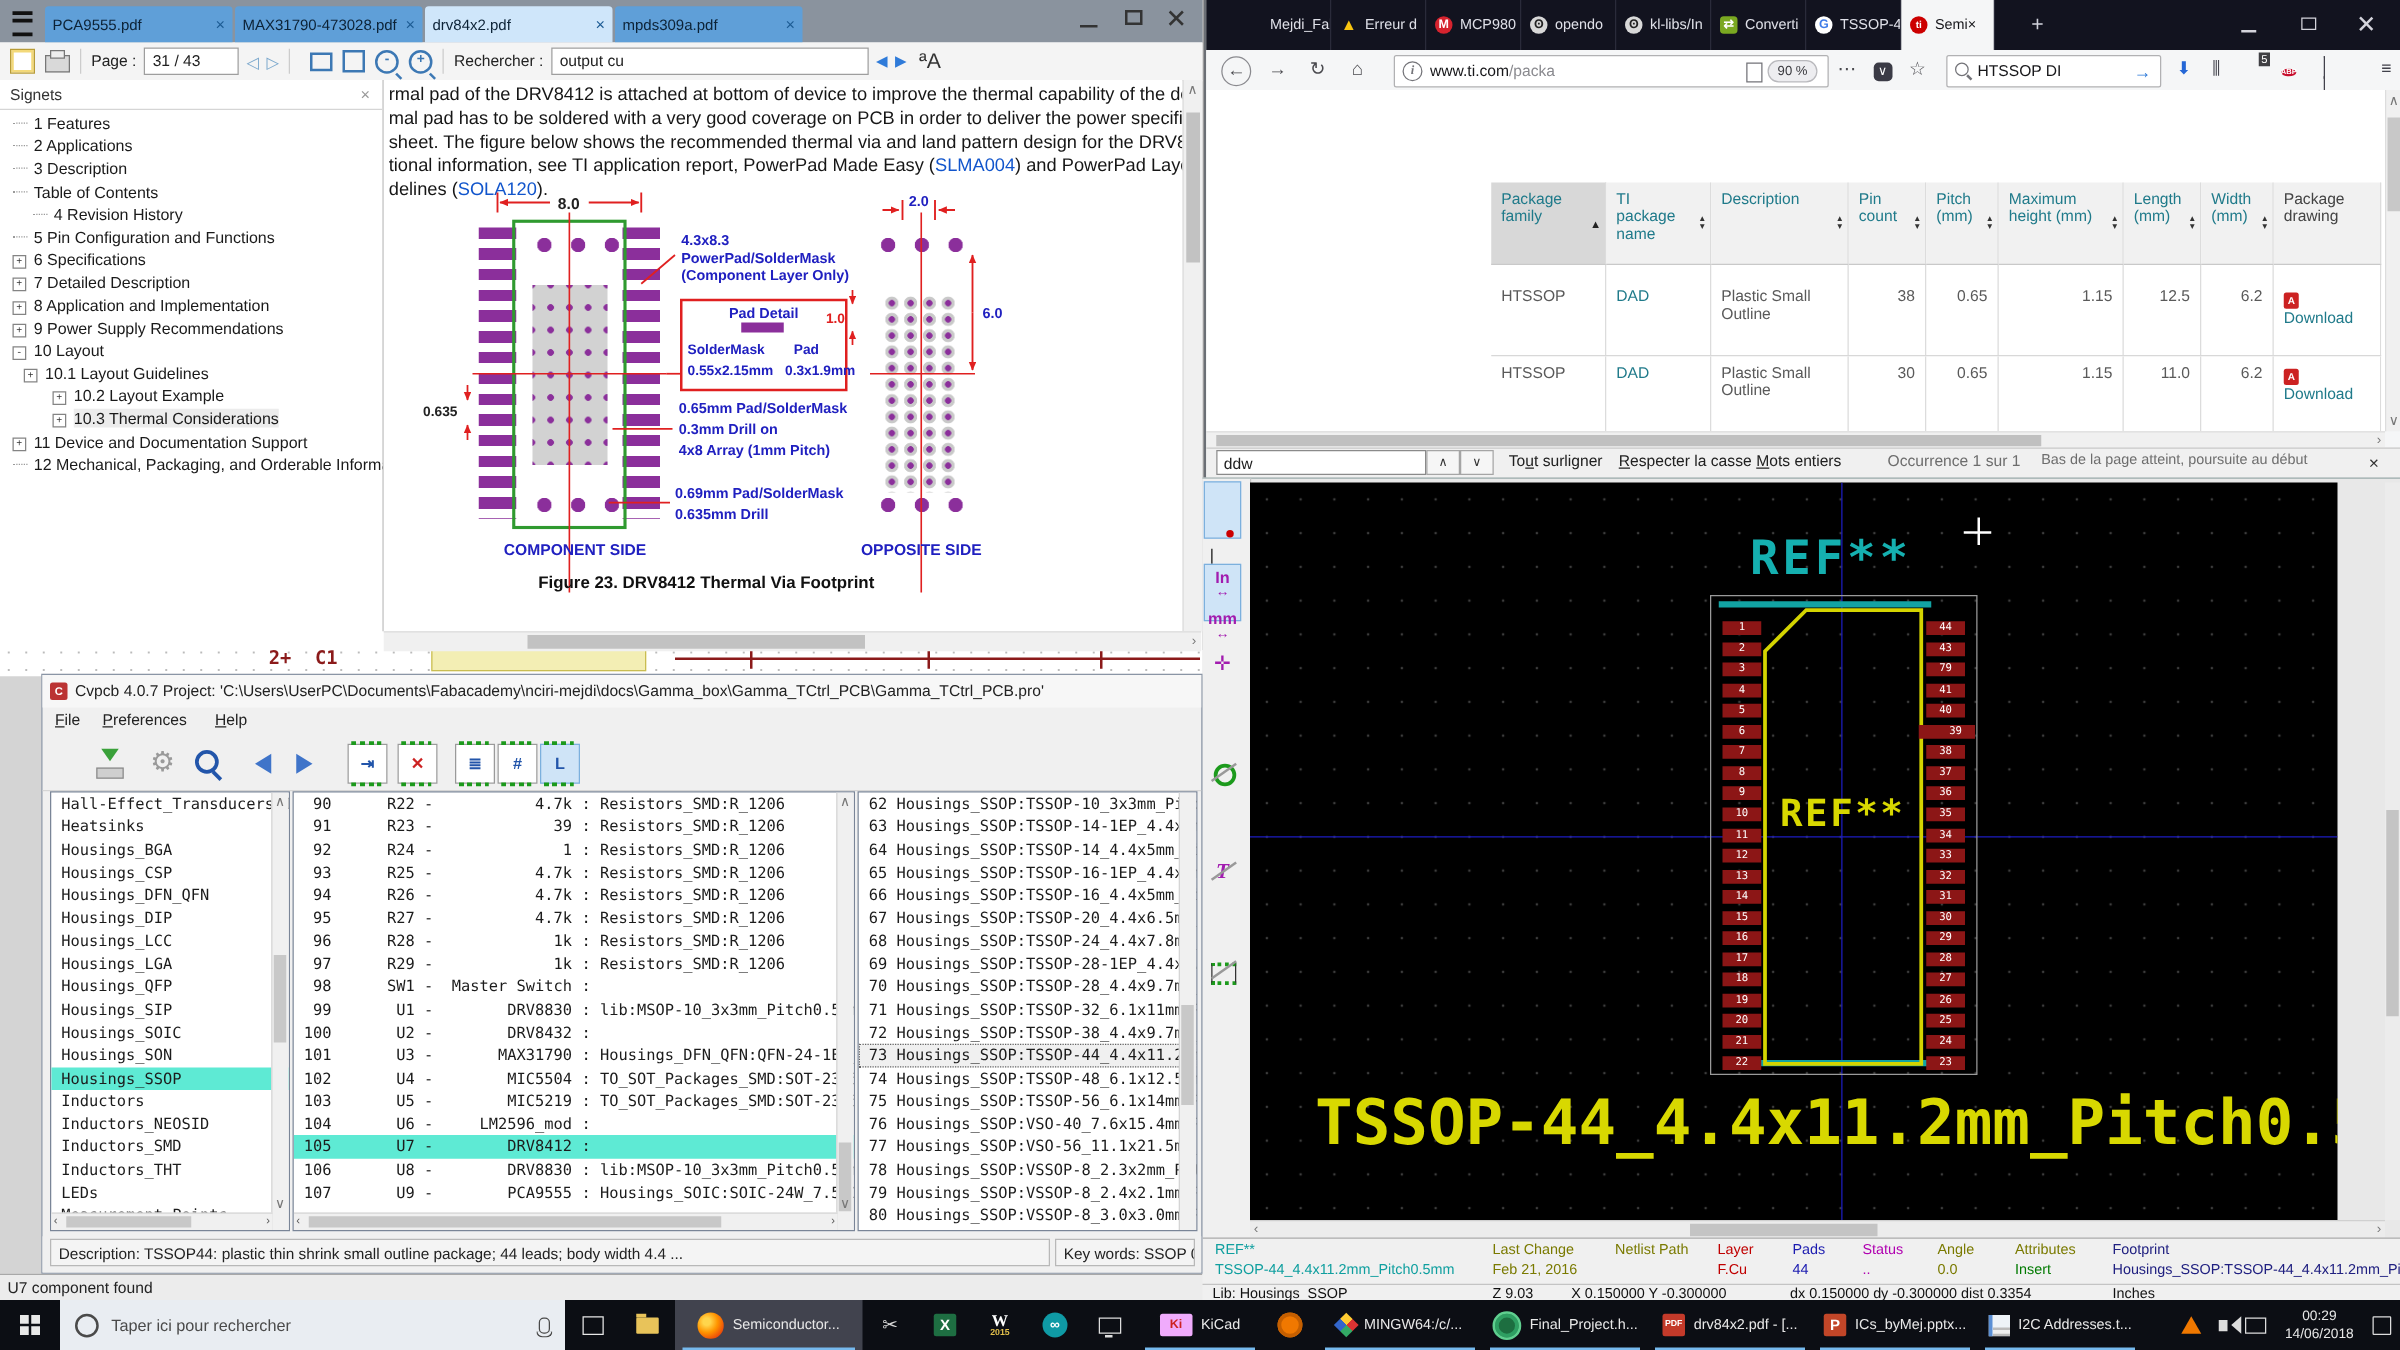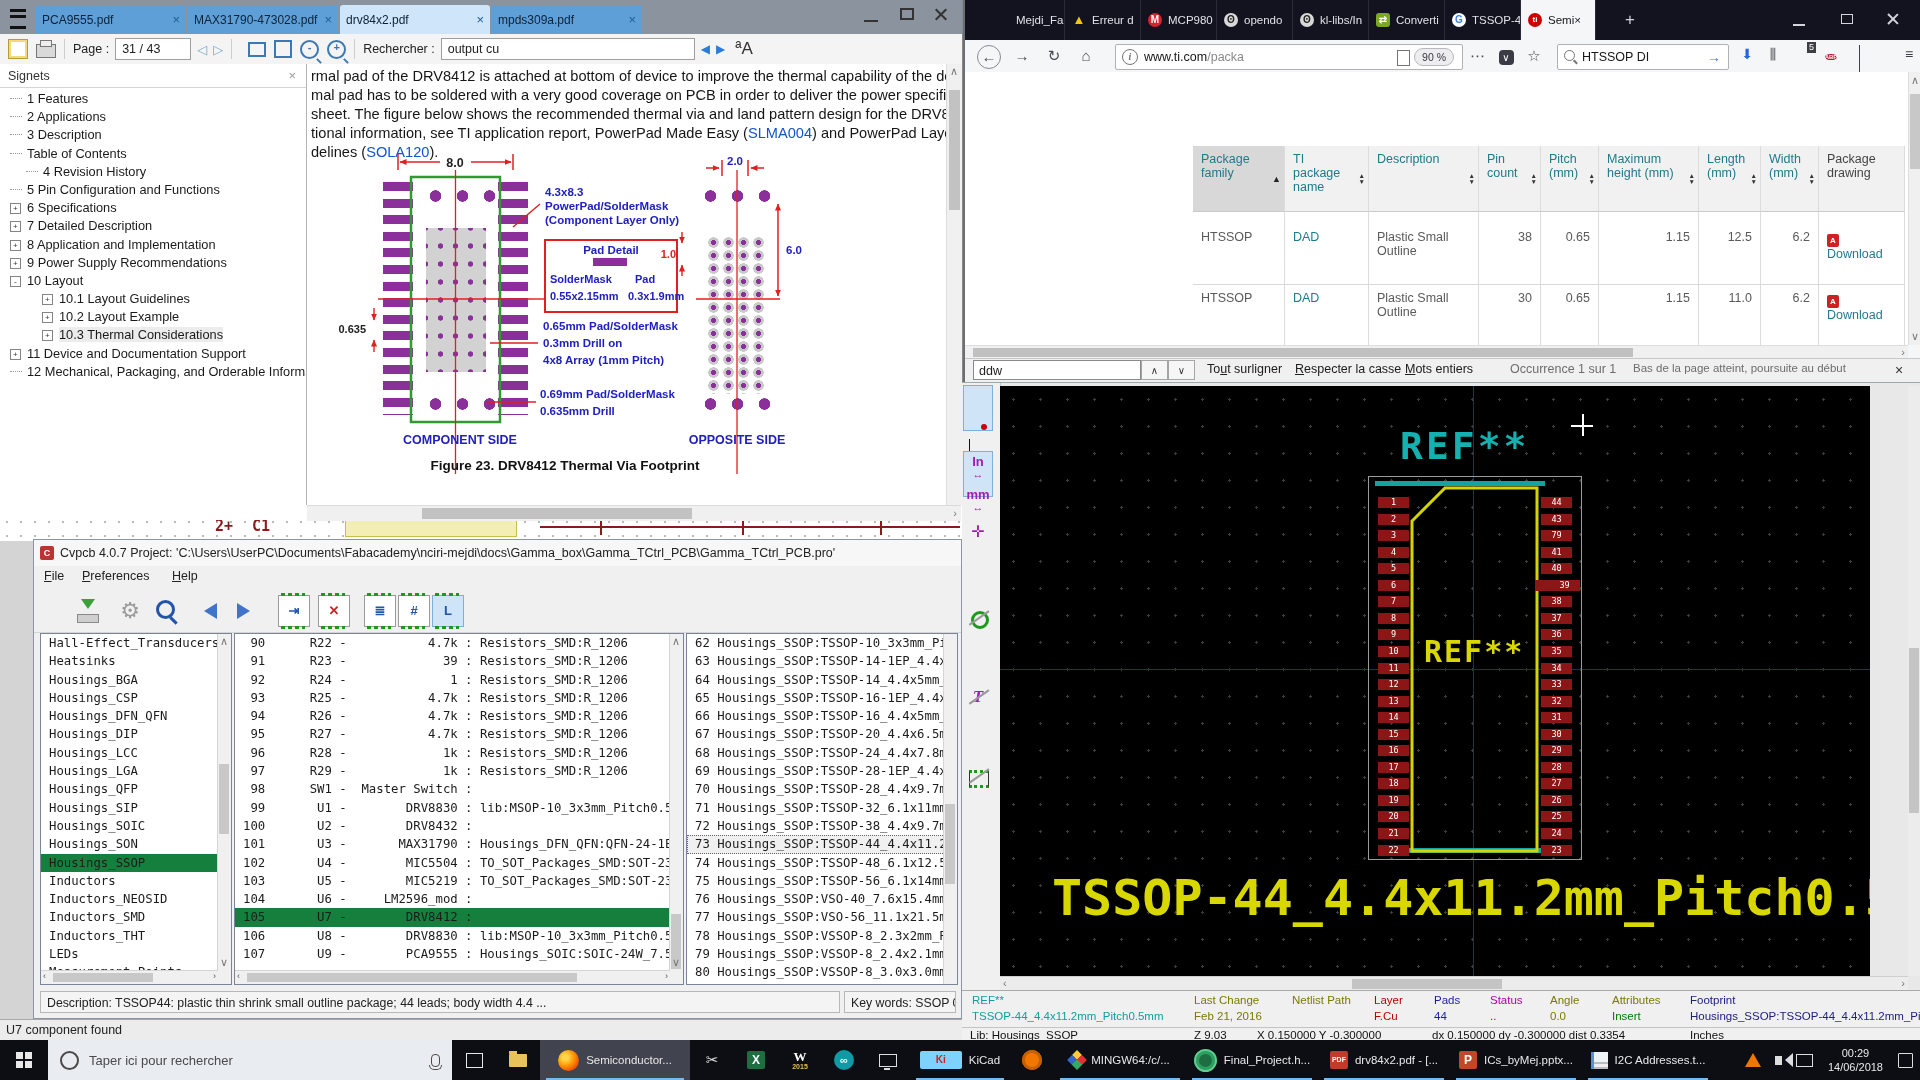--- a/index.html
+++ b/index.html
@@ -210,21 +210,21 @@
   .arrl:before{content:"";position:absolute;left:4px;top:8px;width:0;height:0;border:8px solid transparent;border-right:13px solid #3f74c9;}
   .arrr:before{content:"";position:absolute;left:9px;top:8px;width:0;height:0;border:8px solid transparent;border-left:13px solid #3f74c9;}
   .chip{background:linear-gradient(#fff,#fff),#fff;border:1px solid #9a9a9a;}
   .chip:before{content:"";position:absolute;left:2px;top:-3px;width:24px;height:3px;background:repeating-linear-gradient(to right,#1c9a1c 0 4px,transparent 4px 7px);}
   .chip:after{content:"";position:absolute;left:2px;bottom:-3px;width:24px;height:3px;background:repeating-linear-gradient(to right,#1c9a1c 0 4px,transparent 4px 7px);}
   .chipg{position:absolute;width:100%;text-align:center;font:bold 13px/30px "Liberation Sans",sans-serif;color:#2255aa;}
   .chipg.red{color:#c22;}
   .pane{position:absolute;top:93px;height:350px;background:#fff;border:1px solid #7a8597;overflow:hidden;}
   .mono{font-family:"DejaVu Sans Mono",monospace;white-space:pre;}
   .lrow{height:18.3px;line-height:18.3px;font-size:12.3px;color:#1c1c1c;padding-left:8px;}
-  .lrow.sel{background:#15803d;}
+  .lrow.sel{background:#5eead4;}
   .lrow.fpsel{background:#f0f0f0;outline:1px dotted #666;outline-offset:-1px;}
   .pscroll{position:absolute;right:0;top:0;width:13px;height:100%;background:#f0f0f0;border-left:1px solid #d5d5d5;}
   .pthumb{position:absolute;left:1px;width:10px;background:#c8c8c8;}
   .phscroll{position:absolute;left:0;bottom:0;height:13px;background:#f0f0f0;border-top:1px solid #d5d5d5;font-size:9px;color:#555;}
   .phthumb{position:absolute;top:2px;height:9px;background:#c8c8c8;}
   #cvstatus{position:absolute;left:0;top:449px;width:100%;height:29px;background:#f0f0f0;font-size:12.3px;color:#222;}
   .cvcell{position:absolute;top:2px;height:22px;line-height:22px;border:1px solid #b8b8b8;background:#f4f4f4;padding:0 6px;box-sizing:border-box;overflow:hidden;white-space:nowrap;}
   
   #taskbar{left:0;top:1040px;width:1920px;height:40px;background:#0c0e14;display:flex;align-items:stretch;z-index:20;}
   #startbtn{width:48px;display:flex;align-items:center;justify-content:center;}
@@ -243,21 +243,21 @@
   .ti-explorer{width:18px;height:13px;background:#e8c35a;border-radius:1px;position:relative;}
   .ti-explorer:before{content:"";position:absolute;left:0;top:-3px;width:8px;height:3px;background:#e8c35a;}
   .ti-firefox{width:21px;height:21px;border-radius:50%;background:radial-gradient(circle at 35% 35%,#ffd54c 15%,#ff9500 45%,#e8410b 80%);}
   .ti-snip{font-size:15px;color:#d8d8d8;}
   .ti-excel{width:18px;height:18px;background:#1e6e42;border-radius:2px;color:#fff;font:bold 12px/18px "Liberation Sans",sans-serif;text-align:center;}
   .ti-w2015{color:#fff;font:bold 13px/13px "Liberation Serif",serif;text-align:center;}
   .ti-w2015 small{display:block;font:bold 7px/7px "Liberation Sans",sans-serif;color:#e3c04c;}
   .ti-arduino{width:20px;height:20px;border-radius:50%;background:#0f9aa5;color:#fff;font:bold 11px/20px "Liberation Sans",sans-serif;text-align:center;}
   .ti-devices{width:16px;height:11px;border:1.7px solid #ddd;position:relative;}
   .ti-devices:after{content:"";position:absolute;left:4px;bottom:-4px;width:6px;height:2px;background:#ddd;}
-  .ti-kicad{width:42px;height:18px;background:#7dd3fc;border-radius:2px;color:#c22;font:bold 10px/18px "Liberation Sans",sans-serif;text-align:center;}
+  .ti-kicad{width:26px;height:18px;background:#f0abfc;border-radius:2px;color:#c22;font:bold 10px/18px "Liberation Sans",sans-serif;text-align:center;}
   .ti-orange{width:20px;height:20px;border-radius:50%;background:#f07800;box-shadow:inset 0 0 0 3px #c55f00;}
   .ti-mingw{width:14px;height:14px;transform:rotate(45deg);background:conic-gradient(#d33 0 25%,#3a6 25% 50%,#36c 50% 75%,#fc3 75%);}
   .ti-atom{width:19px;height:19px;border-radius:50%;border:2px solid #5fcf8f;background:#1d6e40;box-shadow:inset 0 0 0 3px #2e9f62;}
   .ti-foxit{width:18px;height:18px;background:#c43a2a;border-radius:2px;color:#fff;font:bold 7px/18px "Liberation Sans",sans-serif;text-align:center;}
   .ti-ppt{width:18px;height:18px;background:#c24628;border-radius:2px;color:#fff;font:bold 12px/18px "Liberation Sans",sans-serif;text-align:center;}
   .ti-notepad{width:14px;height:17px;background:#eef3f8;border-left:3px solid #5b8fd4;box-shadow:inset 0 -2px 0 #bbb,inset 0 -5px 0 #eee,inset 0 -7px 0 #bbb;}
   #tray{margin-left:auto;display:flex;align-items:center;}
   .trico{margin:0 7px;position:relative;}
   .ti-vlc{width:0;height:0;border-left:8px solid transparent;border-right:8px solid transparent;border-bottom:14px solid #f07800;}
   .ti-vol{width:7px;height:9px;background:#ddd;position:relative;}
@@ -338,21 +338,21 @@
           <div class="bmrow" style="padding-left: 10px;"><span class="bmdash"></span><span class="bmt">2 Applications</span></div>
           <div class="bmrow" style="padding-left: 10px;"><span class="bmdash"></span><span class="bmt">3 Description</span></div>
           <div class="bmrow" style="padding-left: 10px;"><span class="bmdash"></span><span class="bmt">Table of Contents</span></div>
           <div class="bmrow" style="padding-left: 26px;"><span class="bmdash"></span><span class="bmt">4 Revision History</span></div>
           <div class="bmrow" style="padding-left: 10px;"><span class="bmdash"></span><span class="bmt">5 Pin Configuration and Functions</span></div>
           <div class="bmrow" style="padding-left: 10px;"><span class="bmbox">+</span><span class="bmt">6 Specifications</span></div>
           <div class="bmrow" style="padding-left: 10px;"><span class="bmbox">+</span><span class="bmt">7 Detailed Description</span></div>
           <div class="bmrow" style="padding-left: 10px;"><span class="bmbox">+</span><span class="bmt">8 Application and Implementation</span></div>
           <div class="bmrow" style="padding-left: 10px;"><span class="bmbox">+</span><span class="bmt">9 Power Supply Recommendations</span></div>
           <div class="bmrow" style="padding-left: 10px;"><span class="bmbox">-</span><span class="bmt">10 Layout</span></div>
-          <div class="bmrow" style="padding-left: 42px;"><span class="bmbox">+</span><span class="bmt">10.1 Layout Guidelines</span></div>
+          <div class="bmrow" style="padding-left: 19px;"><span class="bmbox">+</span><span class="bmt">10.1 Layout Guidelines</span></div>
           <div class="bmrow" style="padding-left: 42px;"><span class="bmbox">+</span><span class="bmt">10.2 Layout Example</span></div>
           <div class="bmrow sel" style="padding-left: 42px;"><span class="bmbox">+</span><span class="bmt">10.3 Thermal Considerations</span></div>
           <div class="bmrow" style="padding-left: 10px;"><span class="bmbox">+</span><span class="bmt">11 Device and Documentation Support</span></div>
           <div class="bmrow" style="padding-left: 10px;"><span class="bmdash"></span><span class="bmt">12 Mechanical, Packaging, and Orderable Informatic</span></div>
         </div>
     </div>
 
     <div class="abs" id="pdfpage">
       <div class="pline" style="top:4px">rmal pad of the DRV8412 is attached at bottom of device to improve the thermal capability of the device. Th</div>
       <div class="pline" style="top:23px">mal pad has to be soldered with a very good coverage on PCB in order to deliver the power specified in th</div>

